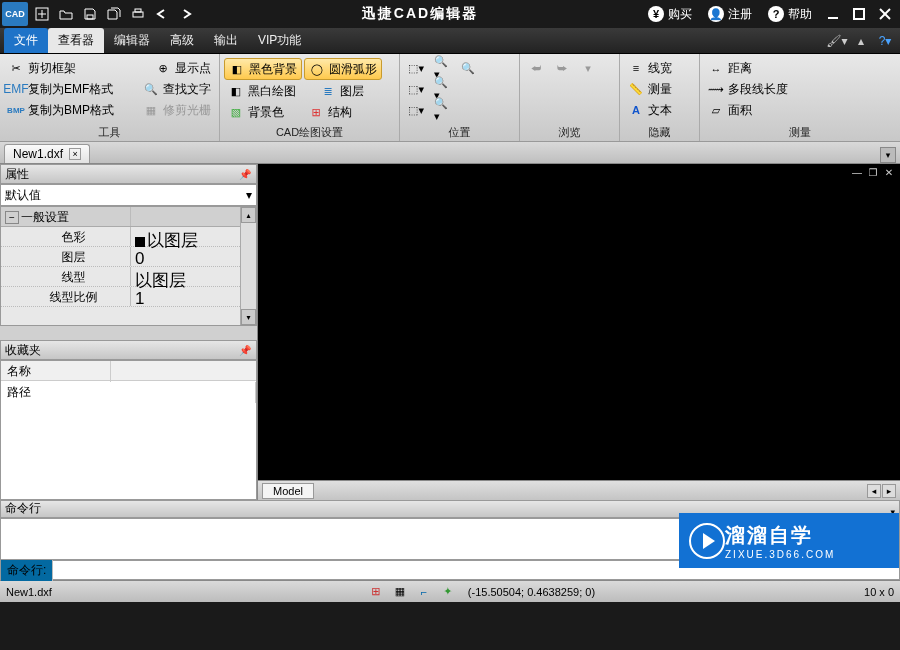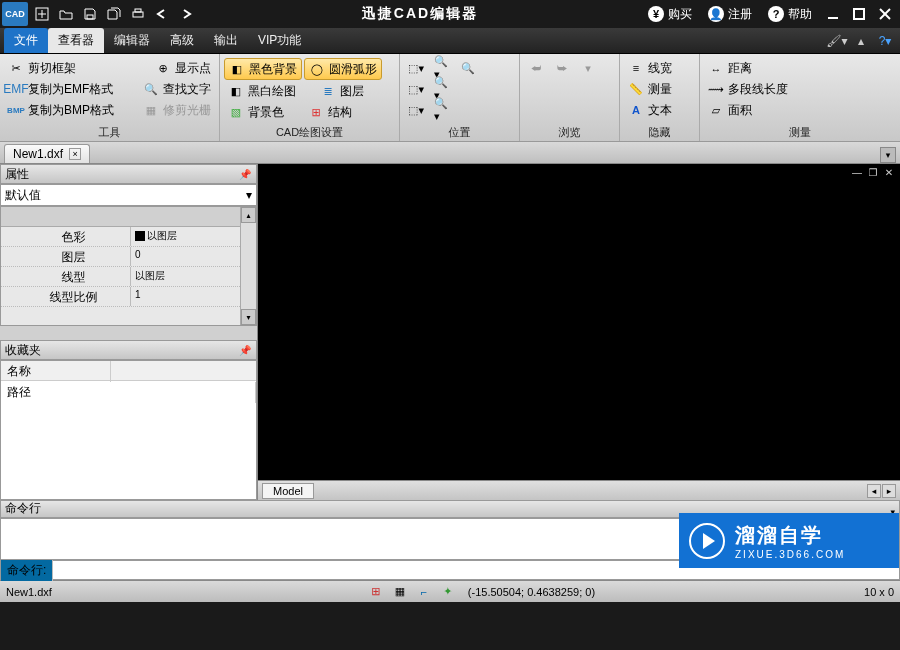--- a/index.html
+++ b/index.html
@@ -45,21 +45,21 @@
 .panelhead .pin { margin-left: auto; font-size: 10px; }
 .dropdown { height: 22px; border: 1px solid #999; background: #fff; display: flex; align-items: center; padding: 0 4px; margin: 0; }
 .dropdown .dd { margin-left: auto; }
 .proplist { flex: 0 0 auto; height: 120px; background: #e8e8e8; border: 1px solid #999; overflow: hidden; position: relative; }
 .proplist .scrollbar { position: absolute; right: 0; top: 0; bottom: 0; width: 16px; background: #ddd; border-left: 1px solid #aaa; }
 .proplist .scrollbar .arr { height: 16px; background: #ccc; border: 1px solid #999; display:flex;align-items:center;justify-content:center;font-size:8px; }
 .prow { display: flex; height: 20px; border-bottom: 1px dotted #bbb; }
 .prow.header { background: #d0d0d0; border-bottom: 1px solid #aaa; }
 .prow .c1 { width: 130px; padding: 2px 4px 2px 20px; border-right: 1px solid #bbb; font-size: 12px; text-align: center; }
 .prow.header .c1 { padding-left: 4px; text-align: left; }
-.prow .c2 { flex: 1; padding: 2px 4px; font-size: 10px; }
+.prow .c2 { flex: 1; padding: 2px 4px; font-size: 17px; }
 .prow .box { display:inline-block; width:10px; height:10px; border:1px solid #000; background:#000; margin-right:2px; vertical-align:middle;}
 .collapse { width: 14px; display: inline-block; border: 1px solid #888; text-align: center; line-height: 11px; font-size: 10px; margin-right: 2px; }
 
 .favpanel { flex: 1; display: flex; flex-direction: column; margin-top: 14px; }
 .favlist { flex: 1; background: #fff; border: 1px solid #999; }
 .favlist .hrow { display: flex; height: 20px; background: #f0f0f0; border-bottom: 1px solid #ccc; flex-direction: column; }
 .favlist .hrow div { padding: 2px 6px; font-size: 12px; border-right: 1px solid #ccc; }
 
 .canvas-area { flex: 1; display: flex; flex-direction: column; }
 .canvas { flex: 1; background: #000; position: relative; }
@@ -67,21 +67,21 @@
 .canvas .wbtns span { width: 14px; height: 12px; color: #ccc; font-size: 10px; display:flex;align-items:center;justify-content:center; cursor:pointer; }
 .modeltabs { height: 20px; background: linear-gradient(#e0e0e0,#c4c4c4); display: flex; align-items: center; padding: 0 4px; border-top: 1px solid #888; }
 .modeltab { background: #f4f4f4; border: 1px solid #999; padding: 1px 10px; font-size: 11px; }
 .modeltabs .navs { margin-left: auto; display: flex; gap: 1px; }
 .modeltabs .navs span { width: 14px; height: 14px; border: 1px solid #999; background: #ddd; font-size: 9px; display:flex;align-items:center;justify-content:center; }
 
 
 .cmdhead { height: 18px; background: linear-gradient(#e6e6e6,#c6c6c6); border: 1px solid #999; display: flex; align-items: flex-end; padding: 0 4px; font-size: 12px; }
 .cmdhead .dd { margin-left: auto; font-size: 9px; }
 .cmdbody { height: 42px; background: #fff; border: 1px solid #999; position: relative; }
-.watermark { position: absolute; right: 0; top: -6px; width: 220px; height: 55px; background: #1271d3; display: flex; align-items: center; padding: 0 10px; gap: 10px; }
+.watermark { position: absolute; right: 0; top: -6px; width: 220px; height: 55px; background: #1271d3; display: flex; align-items: center; padding: 0 10px; gap: 0; }
 .watermark .play { width: 36px; height: 36px; border: 2px solid #fff; border-radius: 50%; display:flex;align-items:center;justify-content:center; }
 .watermark .play::after { content:""; border-left: 12px solid #fff; border-top: 8px solid transparent; border-bottom: 8px solid transparent; margin-left:3px; }
 .watermark .txt { color: #fff; }
 .watermark .txt .big { font-size: 20px; font-weight: bold; letter-spacing: 2px; }
 .watermark .txt .small { font-size: 10px; letter-spacing: 2px; }
 .cmdinput { height: 20px; background: #fff; border: 1px solid #999; display: flex; align-items: center; }
 .cmdinput .lbl { background: #0369a1; padding: 2px 6px; border-right: 1px solid #bbb; font-size: 12px; }
 
 
 .statusbar { height: 22px; background: linear-gradient(#dadada,#bcbcbc); display: flex; align-items: center; padding: 0 6px; font-size: 11px; border-top: 1px solid #888; gap: 8px; }
@@ -355,20 +355,21 @@
     <div class="panelhead">
       <span>属性</span>
       <span class="pin">📌</span>
     </div>
     <div class="dropdown">
       <span>默认值</span>
       <span class="dd">▾</span>
     </div>
     <div class="proplist">
       <div class="prow header">
+          <div class="c1"><span class="collapse">−</span><span>一般设置</span></div>
           <div class="c2"></div>
         </div>
       <div class="prow">
           <div class="c1">色彩</div>
           <div class="c2"><span class="box"></span><span>以图层</span></div>
         </div>
       <div class="prow">
           <div class="c1">图层</div>
           <div class="c2">0</div>
         </div>

